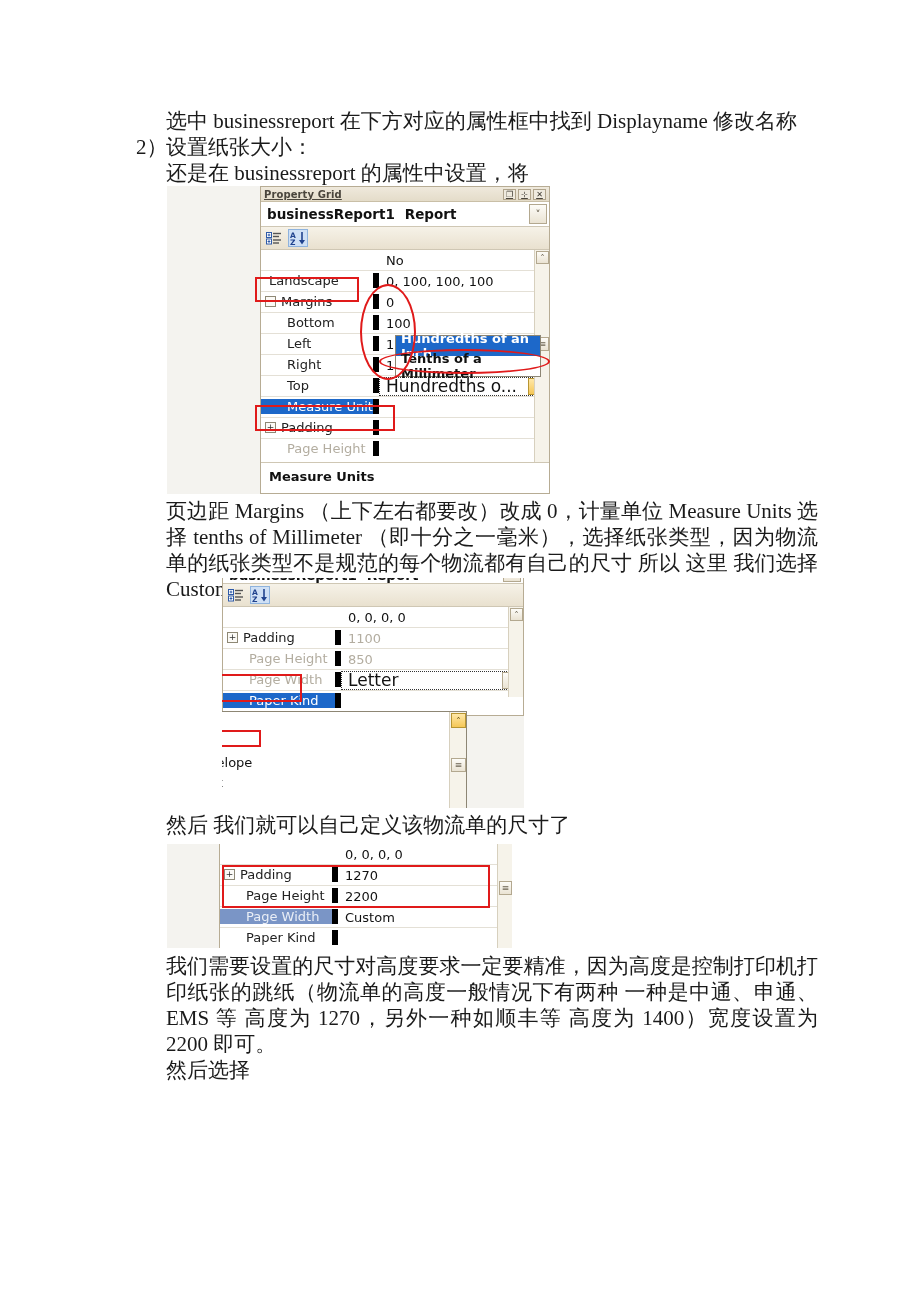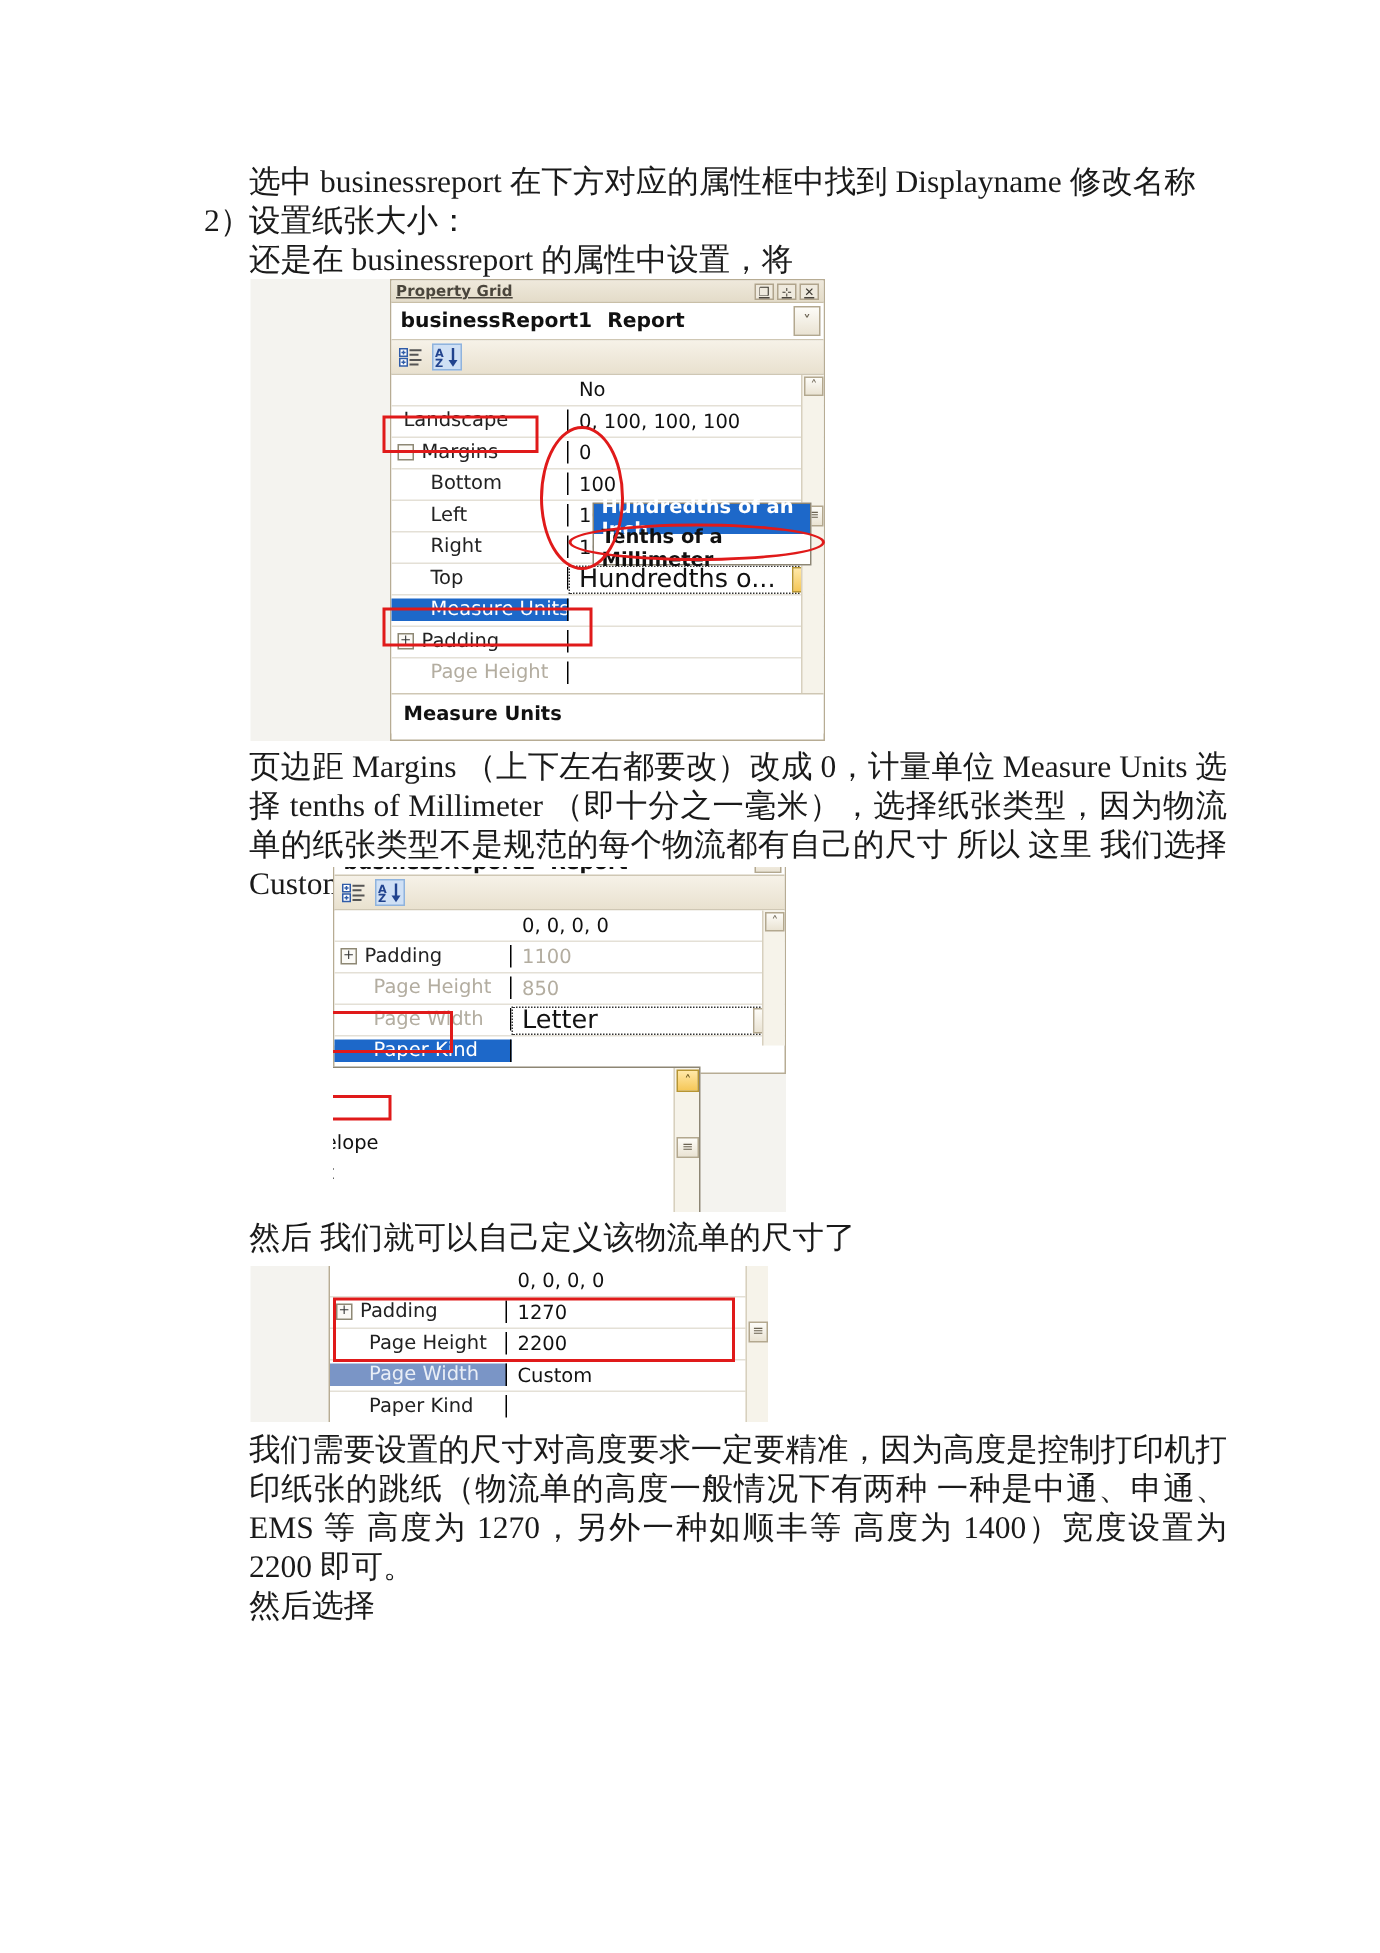--- a/index.html
+++ b/index.html
@@ -141,21 +141,21 @@
     border-bottom: 1px solid #e4e0d6;
     font-size: 13px;
     box-sizing: border-box;
   }
   .row .name {
     width: 118px;
     flex: 0 0 118px;
     padding-left: 8px;
     color: #222;
     box-sizing: border-box;
-    border-right: 1px solid #000000;
+    border-right: 6px solid #000000;
     white-space: nowrap;
     overflow: hidden;
     margin-top: 40px;
   }
   .row .name.indent  { padding-left: 26px; }
   .row .name.expander { padding-left: 4px; display: flex; align-items: center; gap: 5px; }
   .exp {
     width: 11px; height: 11px;
     border: 1px solid #8e8875;
     background: #fbfaf6;

